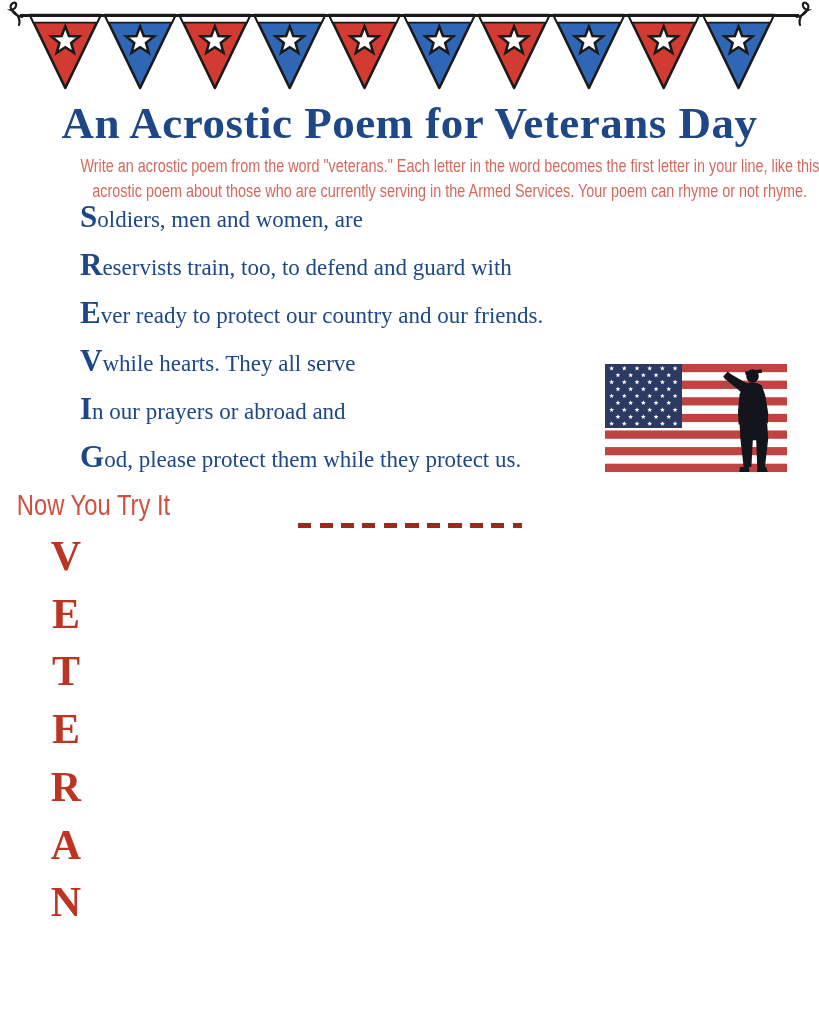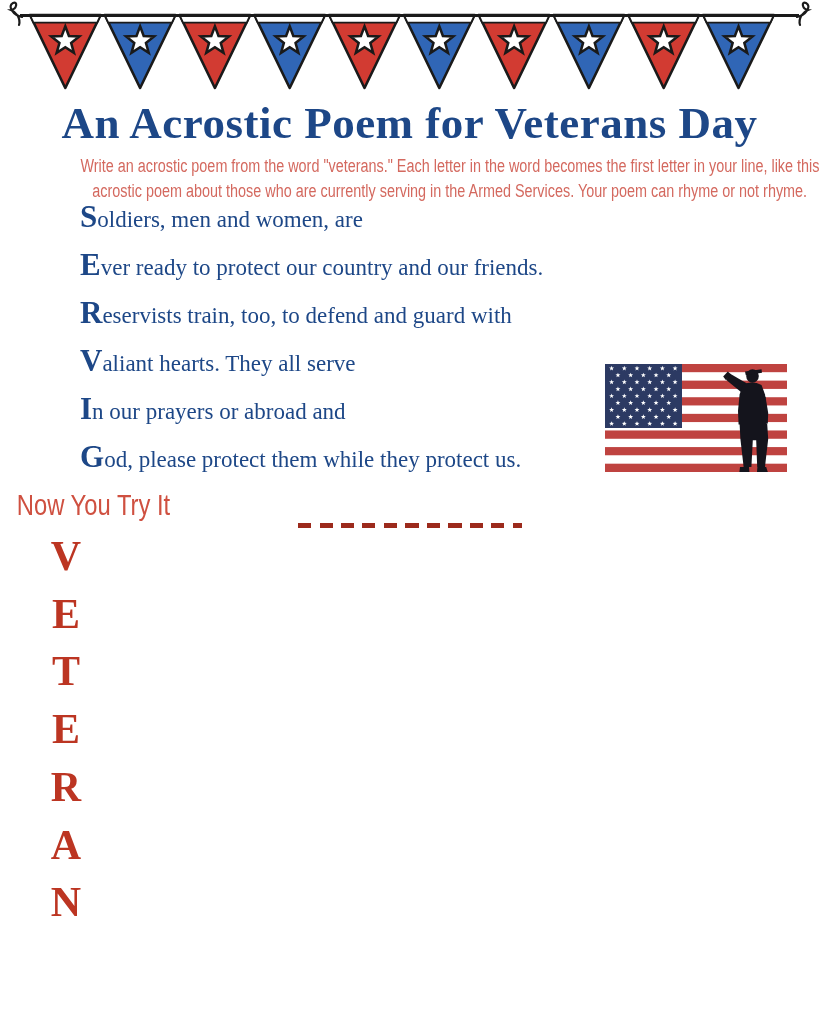--- a/index.html
+++ b/index.html
@@ -105,23 +105,23 @@
 
   <h1 class="title">An Acrostic Poem for Veterans Day</h1>
 
   <div class="instructions">
     <div class="instr-line">Write an acrostic poem from the word "veterans." Each letter in the word becomes the first letter in your line, like this</div>
     <div class="instr-line">acrostic poem about those who are currently serving in the Armed Services. Your poem can rhyme or not rhyme.</div>
   </div>
 
   <div class="poem" id="poem">
       <div class="poem-line"><span class="poem-initial">S</span><span class="poem-rest">oldiers, men and women, are</span></div>
+      <div class="poem-line"><span class="poem-initial">R</span><span class="poem-rest">eservists train, too, to defend and guard with</span></div>
       <div class="poem-line"><span class="poem-initial">E</span><span class="poem-rest">ver ready to protect our country and our friends.</span></div>
-      <div class="poem-line"><span class="poem-initial">R</span><span class="poem-rest">eservists train, too, to defend and guard with</span></div>
-      <div class="poem-line"><span class="poem-initial">V</span><span class="poem-rest">aliant hearts. They all serve</span></div>
+      <div class="poem-line"><span class="poem-initial">V</span><span class="poem-rest">while hearts. They all serve</span></div>
       <div class="poem-line"><span class="poem-initial">I</span><span class="poem-rest">n our prayers or abroad and</span></div>
       <div class="poem-line"><span class="poem-initial">G</span><span class="poem-rest">od, please protect them while they protect us.</span></div>
     </div>
 
   <svg id="flag-svg" viewBox="0 0 182 108">
     <g id="flag-stripes">
         <rect x="0" y="0" width="182" height="8.607692307692309" fill="#bf4340"></rect>
         <rect x="0" y="8.307692307692308" width="182" height="8.607692307692309" fill="#ffffff"></rect>
         <rect x="0" y="16.615384615384617" width="182" height="8.607692307692309" fill="#bf4340"></rect>
         <rect x="0" y="24.923076923076923" width="182" height="8.607692307692309" fill="#ffffff"></rect>

